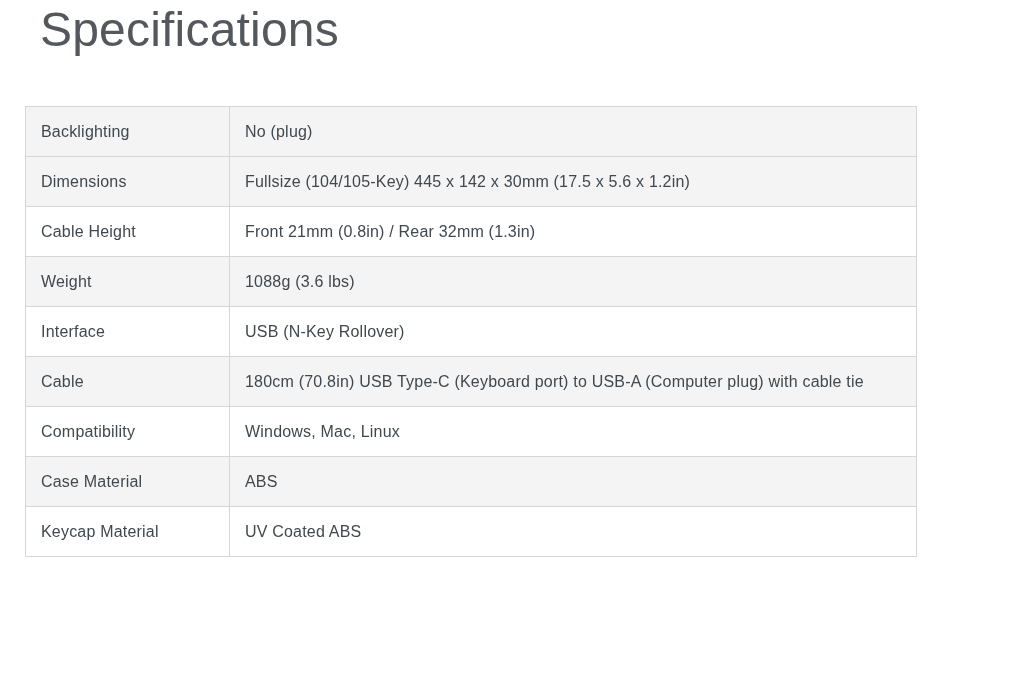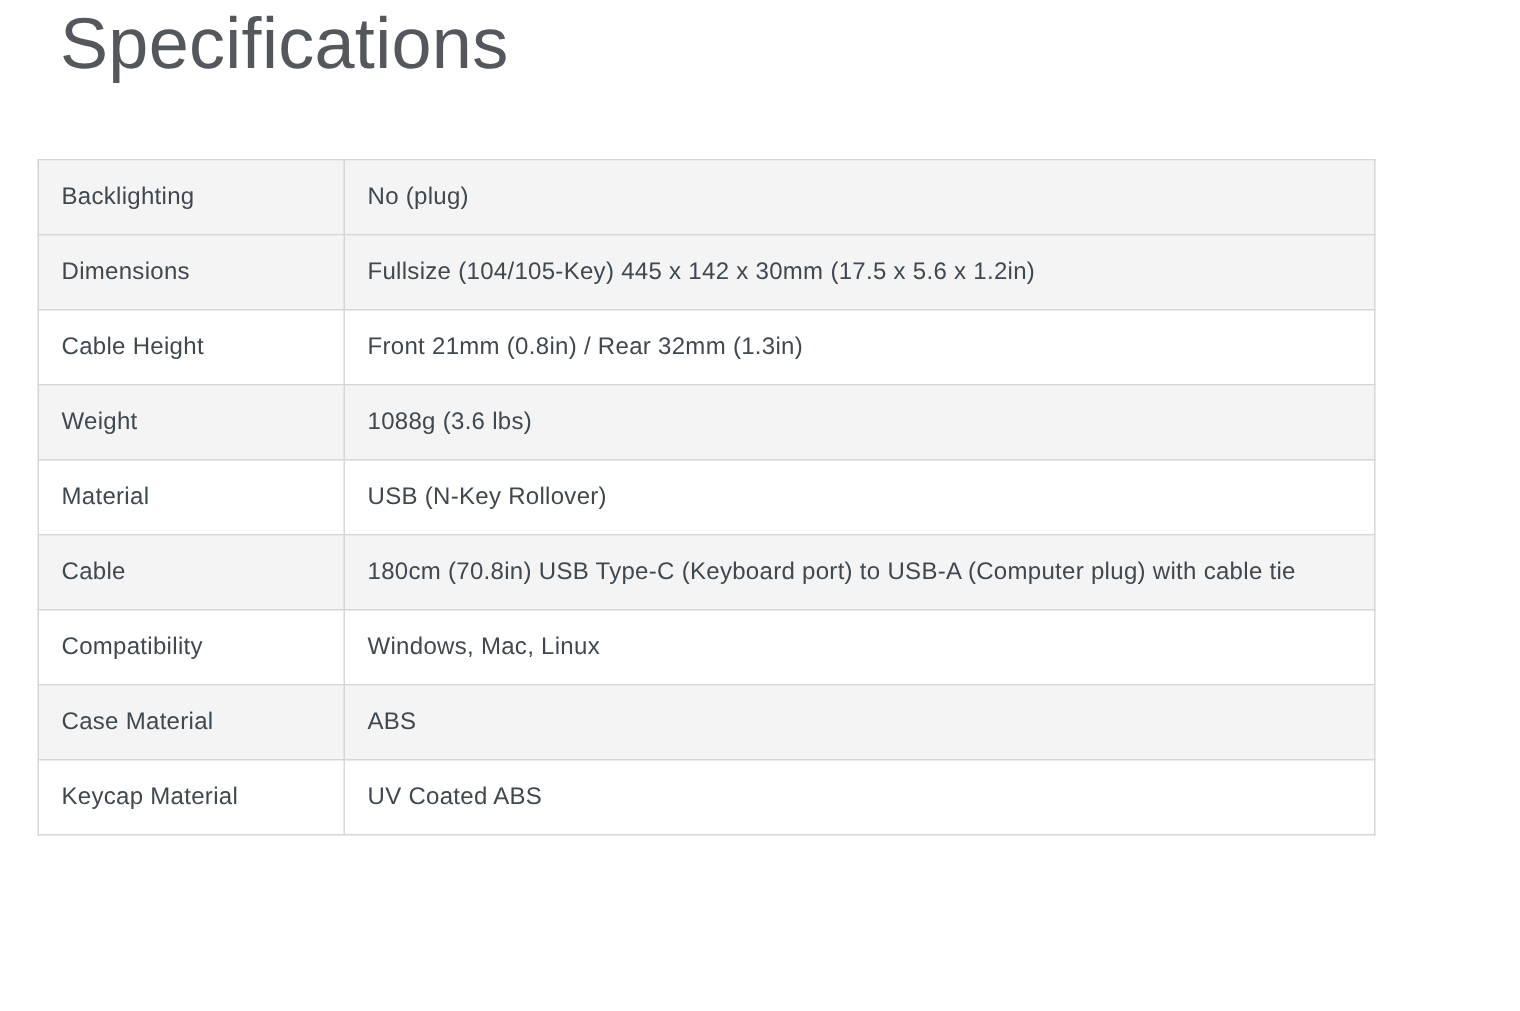--- a/index.html
+++ b/index.html
@@ -71,21 +71,21 @@
   </tr>
         <tr>
     <td class="label-cell">Cable Height</td>
     <td class="value-cell">Front 21mm (0.8in) / Rear 32mm (1.3in)</td>
   </tr>
         <tr class="shaded">
     <td class="label-cell">Weight</td>
     <td class="value-cell">1088g (3.6 lbs)</td>
   </tr>
         <tr>
-    <td class="label-cell">Material</td>
+    <td class="label-cell">Interface</td>
     <td class="value-cell">USB (N-Key Rollover)</td>
   </tr>
         <tr class="shaded">
     <td class="label-cell">Cable</td>
     <td class="value-cell">180cm (70.8in) USB Type-C (Keyboard port) to USB-A (Computer plug) with cable tie</td>
   </tr>
         <tr>
     <td class="label-cell">Compatibility</td>
     <td class="value-cell">Windows, Mac, Linux</td>
   </tr>

